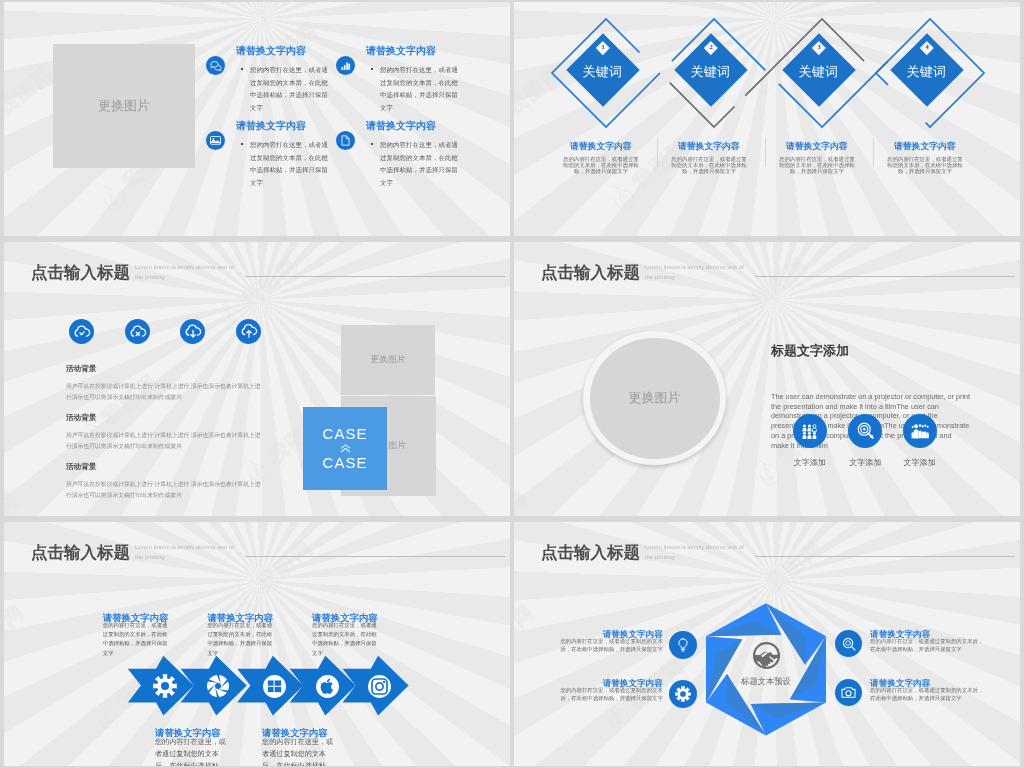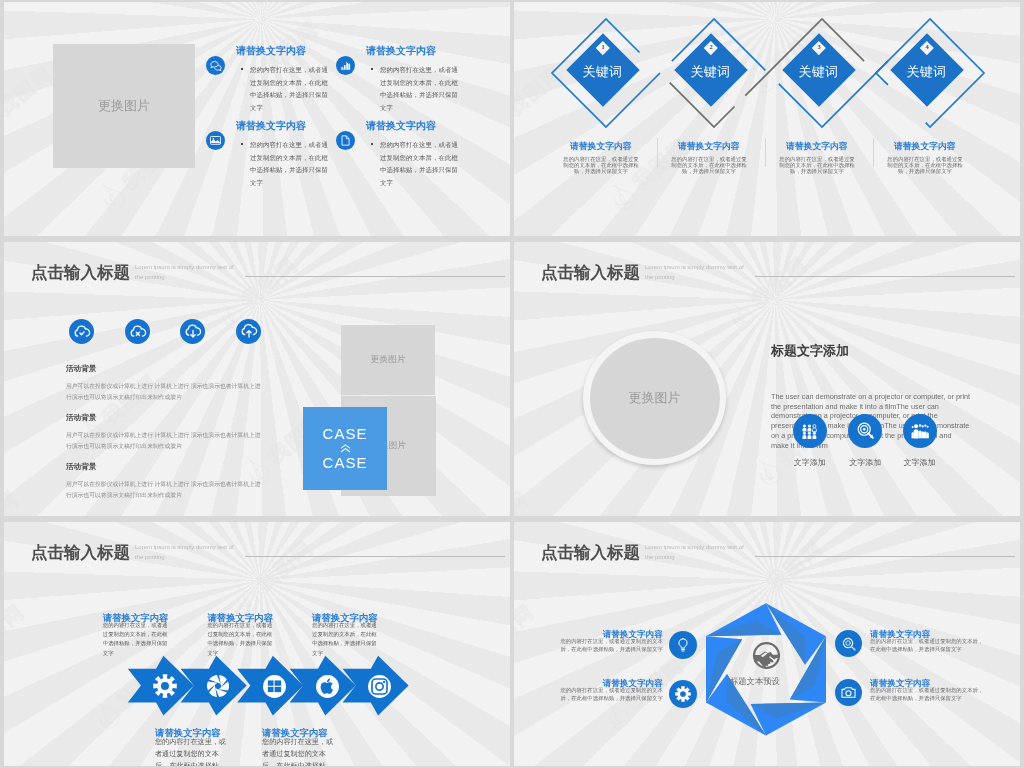--- a/index.html
+++ b/index.html
@@ -730,21 +730,21 @@
     <div class="hdr-t">点击输入标题</div>
     <div class="hdr-s">Lorem ipsum is simply dummy text of the printing</div>
     <div class="hdr-r"></div>
     <div style="position:absolute;left:237.6px;top:119.0px;width:29px;height:29px;">
       <svg viewBox="0 0 40 40" width="29" height="29">
         <circle cx="20" cy="20" r="17.2" fill="none" stroke="#6d6d6d" stroke-width="3.1"></circle>
         <path fill="#6d6d6d" d="M2.8 19.2h8.4l4.9-3.6c1.2-.9 2.8-.9 4 0l1.5 1.1 4.4-1.5 2.6 3.6H37.2v4.6h-3.9l-2.6 2.1-5.9-4.3-1.4 1 5.5 4.3c.8.6.9 1.8.3 2.6-.6.8-1.8.9-2.6.3l-1.1-.8-.5.6c.5.7.4 1.7-.3 2.3-.7.5-1.6.5-2.2-.1l-.4.5c.4.7.3 1.6-.4 2.1-.7.5-1.6.4-2.2-.2l-.7.7c.3.7.1 1.5-.6 1.9-.7.5-1.7.3-2.2-.4l-5.9-7.6H2.8z"></path>
         <path fill="#f0f0f0" d="M13.4 19.6 17.9 16.3c.7-.5 1.6-.5 2.3 0l1.1.8-5.6 4.5c-.8.6-1.9.5-2.5-.3-.5-.6-.5-1.4.2-1.7z"></path>
       </svg>
     </div>
-    <div class="clab" style="left:216px;top:154.5px;width:60px;">标题文本预设</div>
+    <div class="clab" style="left:222.0px;top:154.5px;width:60px;text-align:center;">标题文本预设</div>
 
     <div class="sico ico" style="left:155.4px;top:108.5px;width:28px;height:28px;">
         <svg viewBox="0 0 24 24" width="16" height="16" fill="none" stroke="#fff" stroke-width="1.5" stroke-linecap="round" stroke-linejoin="round">
           <path d="M12 2.6a6.2 6.2 0 0 0-3.5 11.3c.7.5 1.1 1.3 1.1 2.1v.6h4.8V16c0-.8.4-1.6 1.1-2.1A6.2 6.2 0 0 0 12 2.6z"></path>
           <path d="M9.6 18.6h4.8M10.4 21h3.2"></path>
         </svg>
       </div>
     <div class="sico ico" style="left:155.4px;top:157.7px;width:28px;height:28px;">
         <svg viewBox="0 0 24 24" width="16" height="16" fill="#fff">
           <path fill-rule="evenodd" d="M9.76,3.70 L9.20,0.33 L14.80,0.33 L14.24,3.70 L16.29,4.55 L18.27,1.77 L22.23,5.73 L19.45,7.71 L20.30,9.76 L23.67,9.20 L23.67,14.80 L20.30,14.24 L19.45,16.29 L22.23,18.27 L18.27,22.23 L16.29,19.45 L14.24,20.30 L14.80,23.67 L9.20,23.67 L9.76,20.30 L7.71,19.45 L5.73,22.23 L1.77,18.27 L4.55,16.29 L3.70,14.24 L0.33,14.80 L0.33,9.20 L3.70,9.76 L4.55,7.71 L1.77,5.73 L5.73,1.77 L7.71,4.55 Z M16.3,12 A4.3,4.3 0 1 1 7.7,12 A4.3,4.3 0 1 1 16.3,12 Z"></path>

